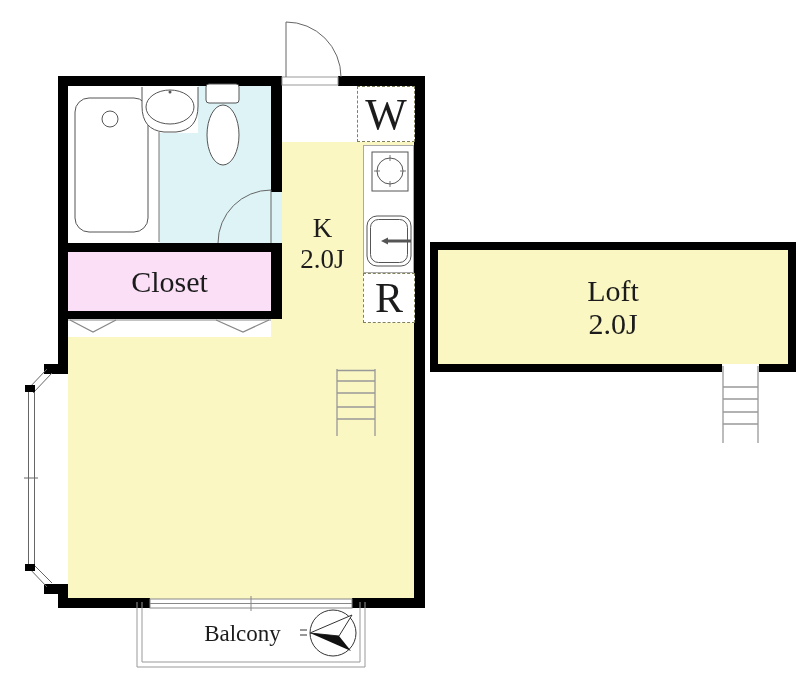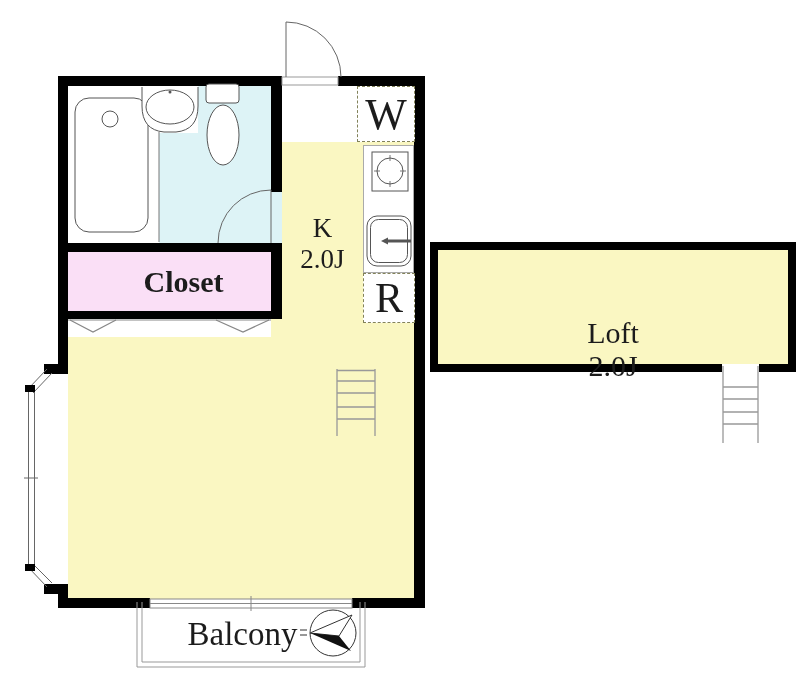--- a/index.html
+++ b/index.html
@@ -21,22 +21,22 @@
   
   .lbl{position:absolute;display:flex;align-items:center;justify-content:center;
        text-align:center;pointer-events:none;}
   .lbl-col{flex-direction:column;}
   .f-ent{font-size:25px;}
   .f-w{font-size:44px;}
   .f-r{font-size:42px;}
   .f-k{font-size:27px;line-height:31px;}
   .f-closet{font-size:30px;}
   .f-room{font-size:46px;line-height:52px;}
-  .f-loft{font-size:30px;line-height:33px;margin-top:42px;}
-  .f-balcony{font-size:33px;}
+  .f-loft{font-size:30px;line-height:33px;}
+  .f-balcony{font-size:23px;}
   svg.overlay{position:absolute;left:0;top:0;pointer-events:none;}
 </style>
 </head>
 <body>
 
 <div id="canvas">
 
   <div class="fill-white" style="left:68px;top:86px;width:203px;height:157px;"></div>
   <div class="fill-cyan" style="left:198px;top:86px;width:73px;height:47px;"></div>
   <div class="fill-cyan" style="left:159px;top:133px;width:112px;height:110px;"></div>
@@ -164,21 +164,21 @@
       <path d="M 723 387 H 758 M 723 399 H 758 M 723 412 H 758 M 723 424 H 758"></path>
     </g>
   </svg>
 
 
   <div class="lbl lbl-col f-k" style="left:282px;top:212px;width:81px;height:64px;">
     <span>K</span>
     <span>2.0J</span>
   </div>
 
-  <div class="lbl f-closet" style="left:82px;top:252px;width:203px;height:59px;font-weight:bold;">
+  <div class="lbl f-closet" style="left:68px;top:252px;width:203px;height:59px;">
     <span>Closet</span>
   </div>
 
   <div class="lbl lbl-col f-room" style="left:78px;top:418px;width:346px;height:104px;">
   </div>
 
   <div class="lbl lbl-col f-loft" style="left:438px;top:250px;width:350px;height:114px;">
     <span>Loft</span>
     <span>2.0J</span>
   </div>

